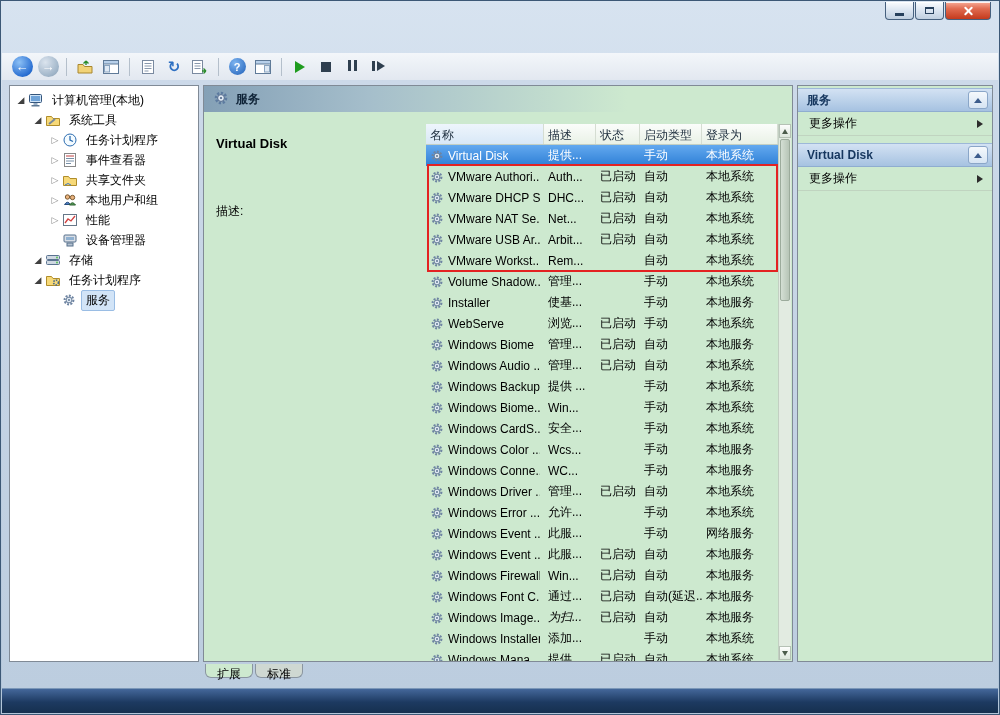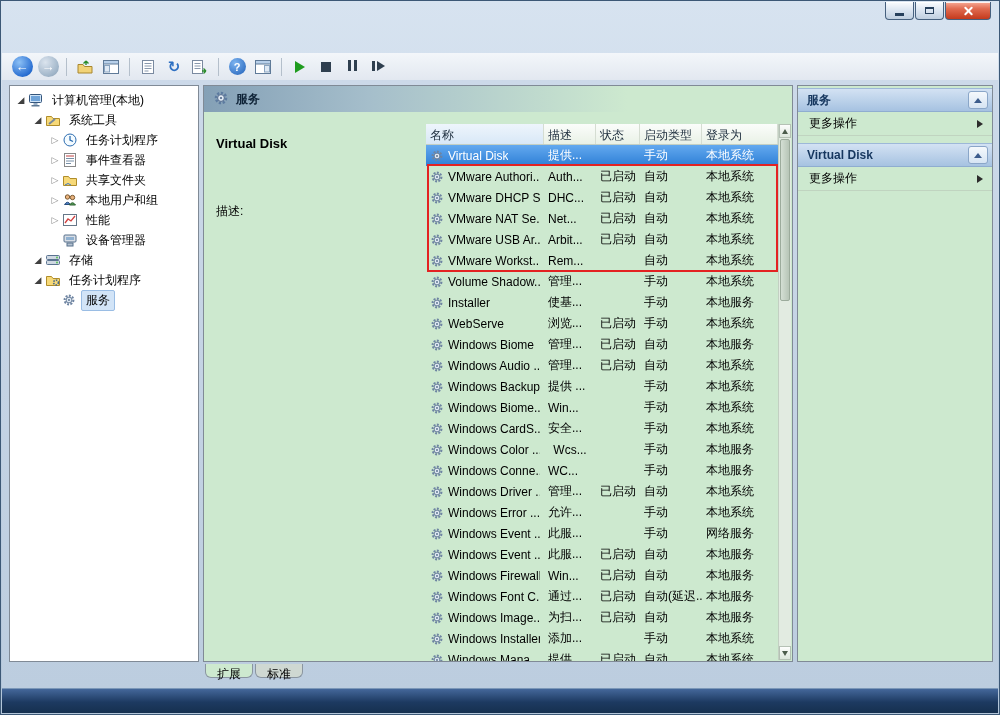--- a/index.html
+++ b/index.html
@@ -598,21 +598,21 @@
             <div class="cell name-cell" style="flex: 0 0 118px;">
               <span class="gear">
                 <svg width="14" height="14" viewBox="0 0 16 16">
                   <circle cx="8" cy="8" r="5" fill="none" stroke="#6e84a2" stroke-width="2.4" stroke-dasharray="2.2 1.6"></circle>
                   <circle cx="8" cy="8" r="3.3" fill="#e2eaf4" stroke="#5c7490"></circle>
                   <circle cx="8" cy="8" r="1.1" fill="#5c7490"></circle>
                 </svg>
               </span>
               <span class="ntext">Windows Color ...</span>
             </div>
-            <div class="cell" style="flex: 0 0 52px; text-align: center;">Wcs...</div>
+            <div class="cell" style="flex: 0 0 52px;">Wcs...</div>
             <div class="cell" style="flex: 0 0 44px;"></div>
             <div class="cell" style="flex: 0 0 62px;">手动</div>
             <div class="cell" style="flex: 1 1 0%;">本地服务</div>
           </div>
           <div class="lrow">
             <div class="cell name-cell" style="flex: 0 0 118px;">
               <span class="gear">
                 <svg width="14" height="14" viewBox="0 0 16 16">
                   <circle cx="8" cy="8" r="5" fill="none" stroke="#6e84a2" stroke-width="2.4" stroke-dasharray="2.2 1.6"></circle>
                   <circle cx="8" cy="8" r="3.3" fill="#e2eaf4" stroke="#5c7490"></circle>
@@ -726,21 +726,21 @@
             <div class="cell name-cell" style="flex: 0 0 118px;">
               <span class="gear">
                 <svg width="14" height="14" viewBox="0 0 16 16">
                   <circle cx="8" cy="8" r="5" fill="none" stroke="#6e84a2" stroke-width="2.4" stroke-dasharray="2.2 1.6"></circle>
                   <circle cx="8" cy="8" r="3.3" fill="#e2eaf4" stroke="#5c7490"></circle>
                   <circle cx="8" cy="8" r="1.1" fill="#5c7490"></circle>
                 </svg>
               </span>
               <span class="ntext">Windows Image...</span>
             </div>
-            <div class="cell" style="flex: 0 0 52px;">为扫...</div>
+            <div class="cell" style="flex: 0 0 52px; font-style: italic;">为扫...</div>
             <div class="cell" style="flex: 0 0 44px;">已启动</div>
             <div class="cell" style="flex: 0 0 62px;">自动</div>
             <div class="cell" style="flex: 1 1 0%;">本地服务</div>
           </div>
           <div class="lrow">
             <div class="cell name-cell" style="flex: 0 0 118px;">
               <span class="gear">
                 <svg width="14" height="14" viewBox="0 0 16 16">
                   <circle cx="8" cy="8" r="5" fill="none" stroke="#6e84a2" stroke-width="2.4" stroke-dasharray="2.2 1.6"></circle>
                   <circle cx="8" cy="8" r="3.3" fill="#e2eaf4" stroke="#5c7490"></circle>

